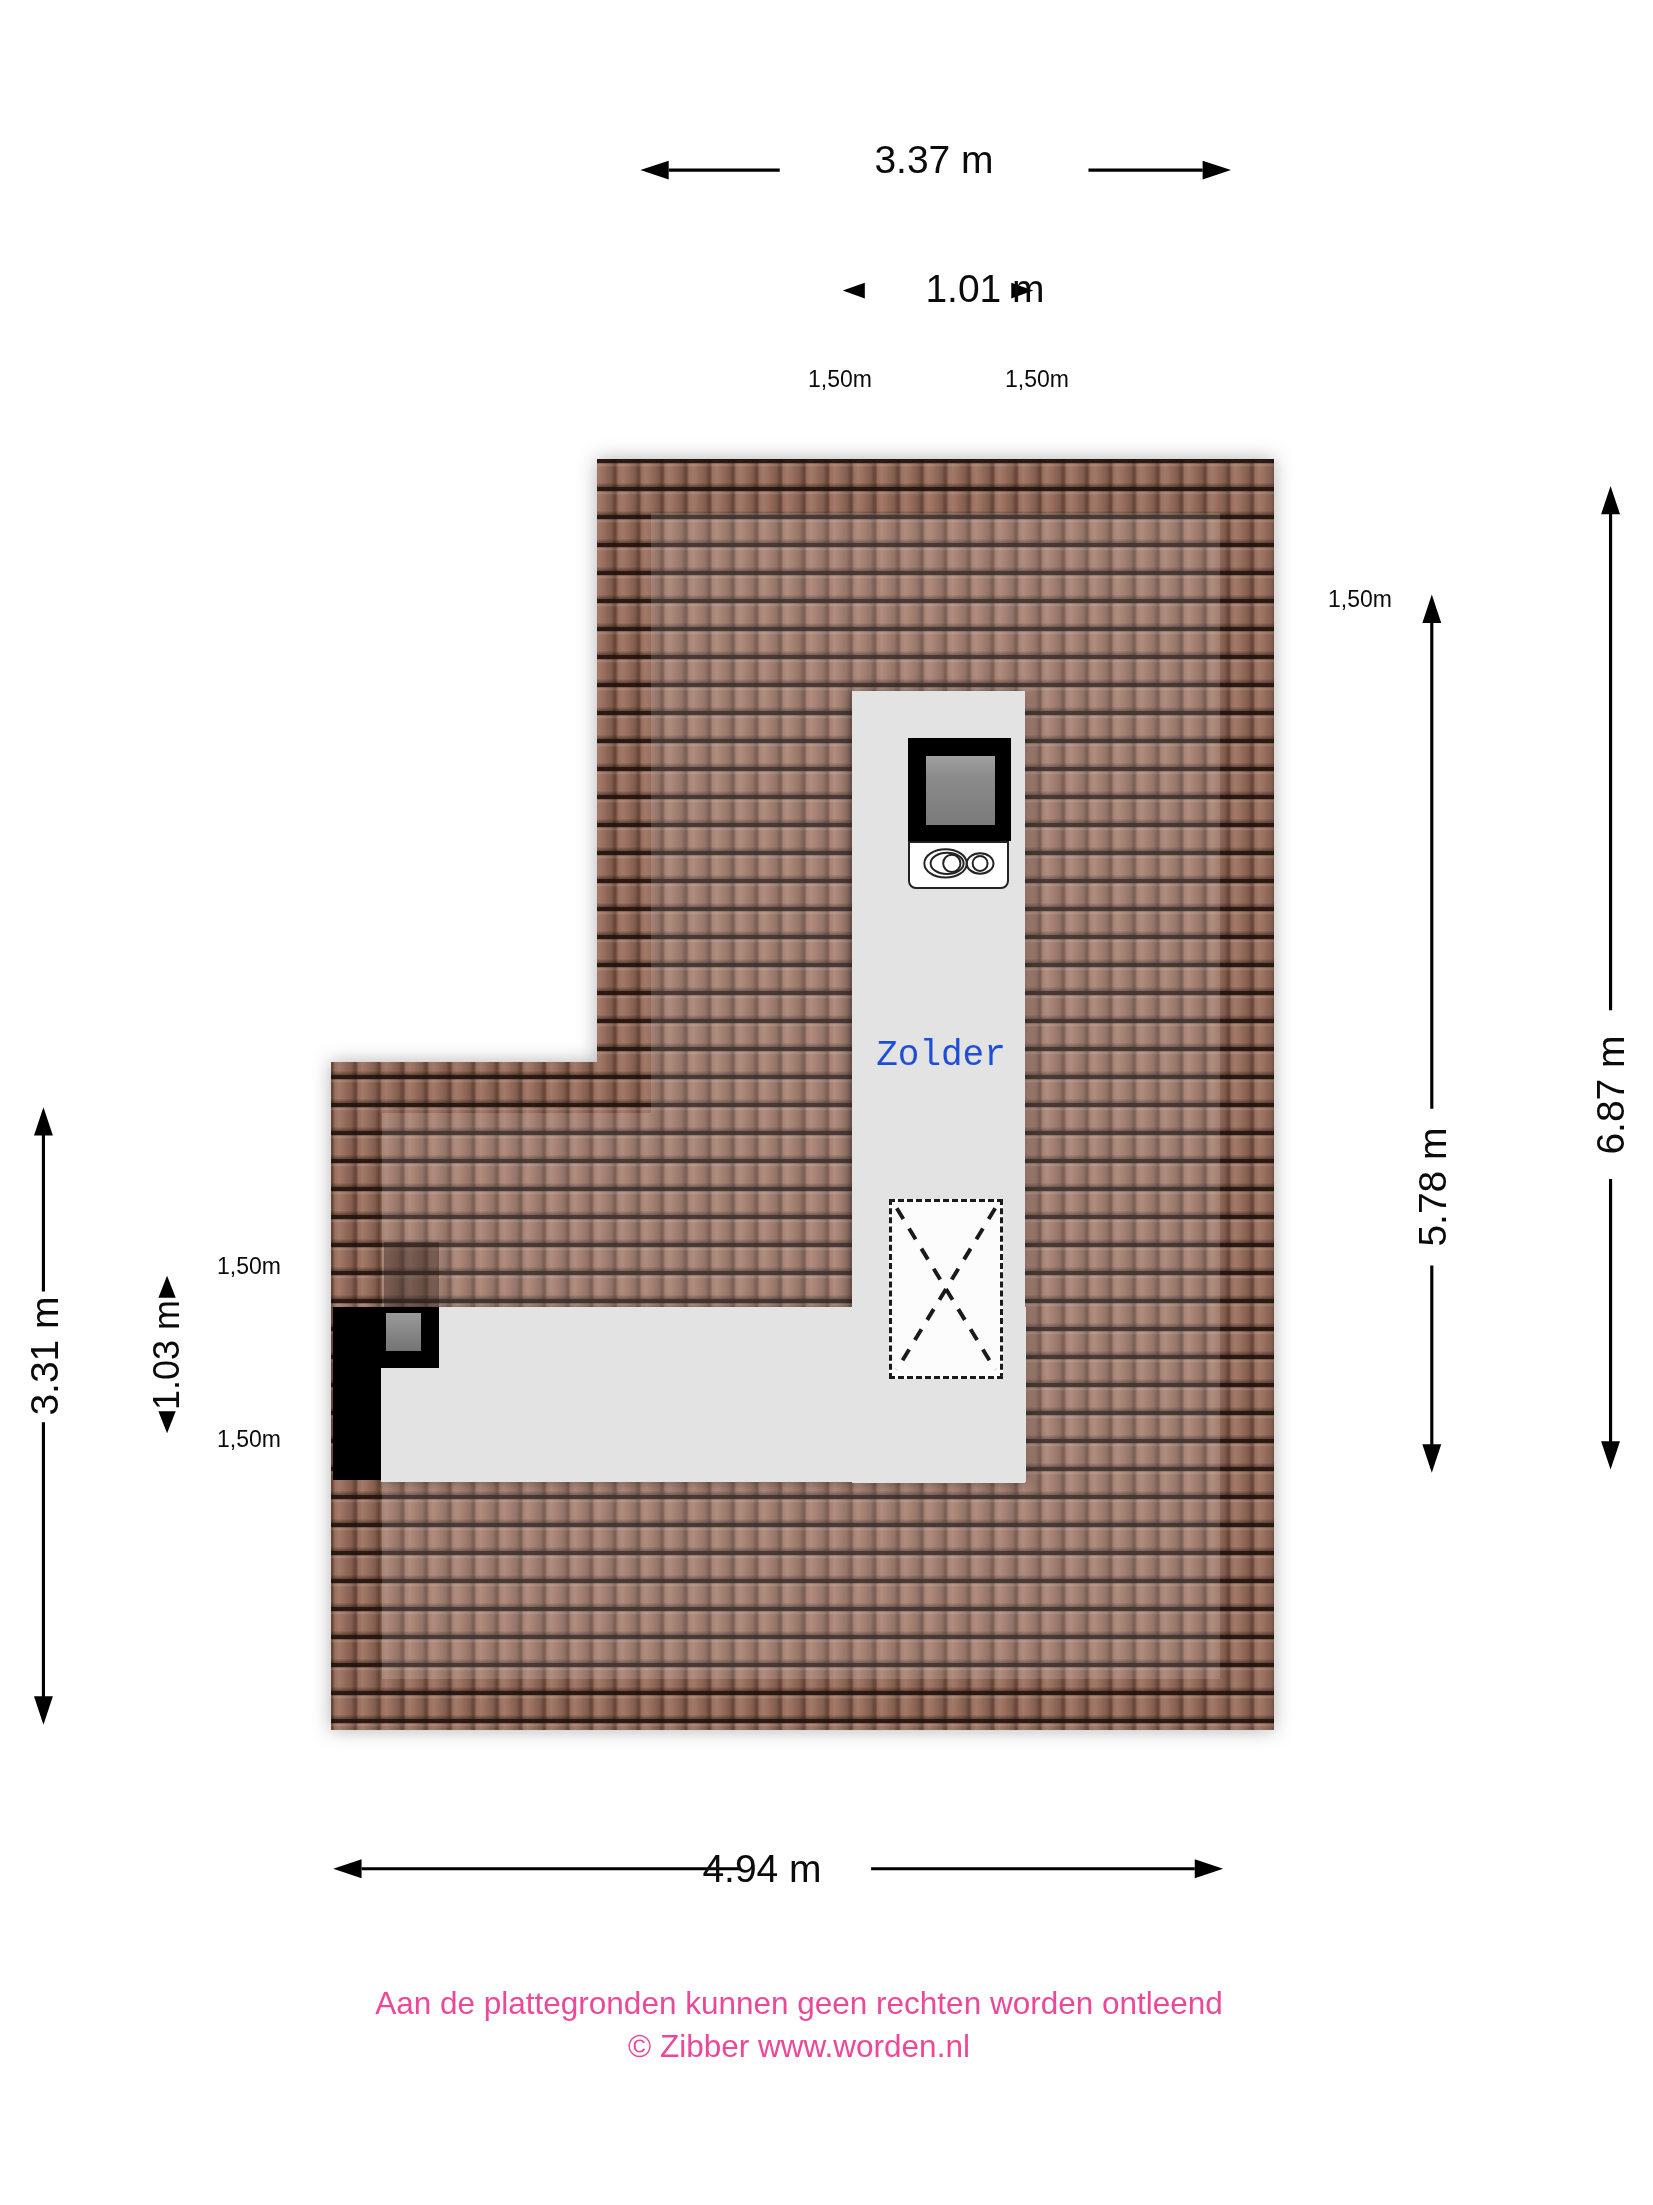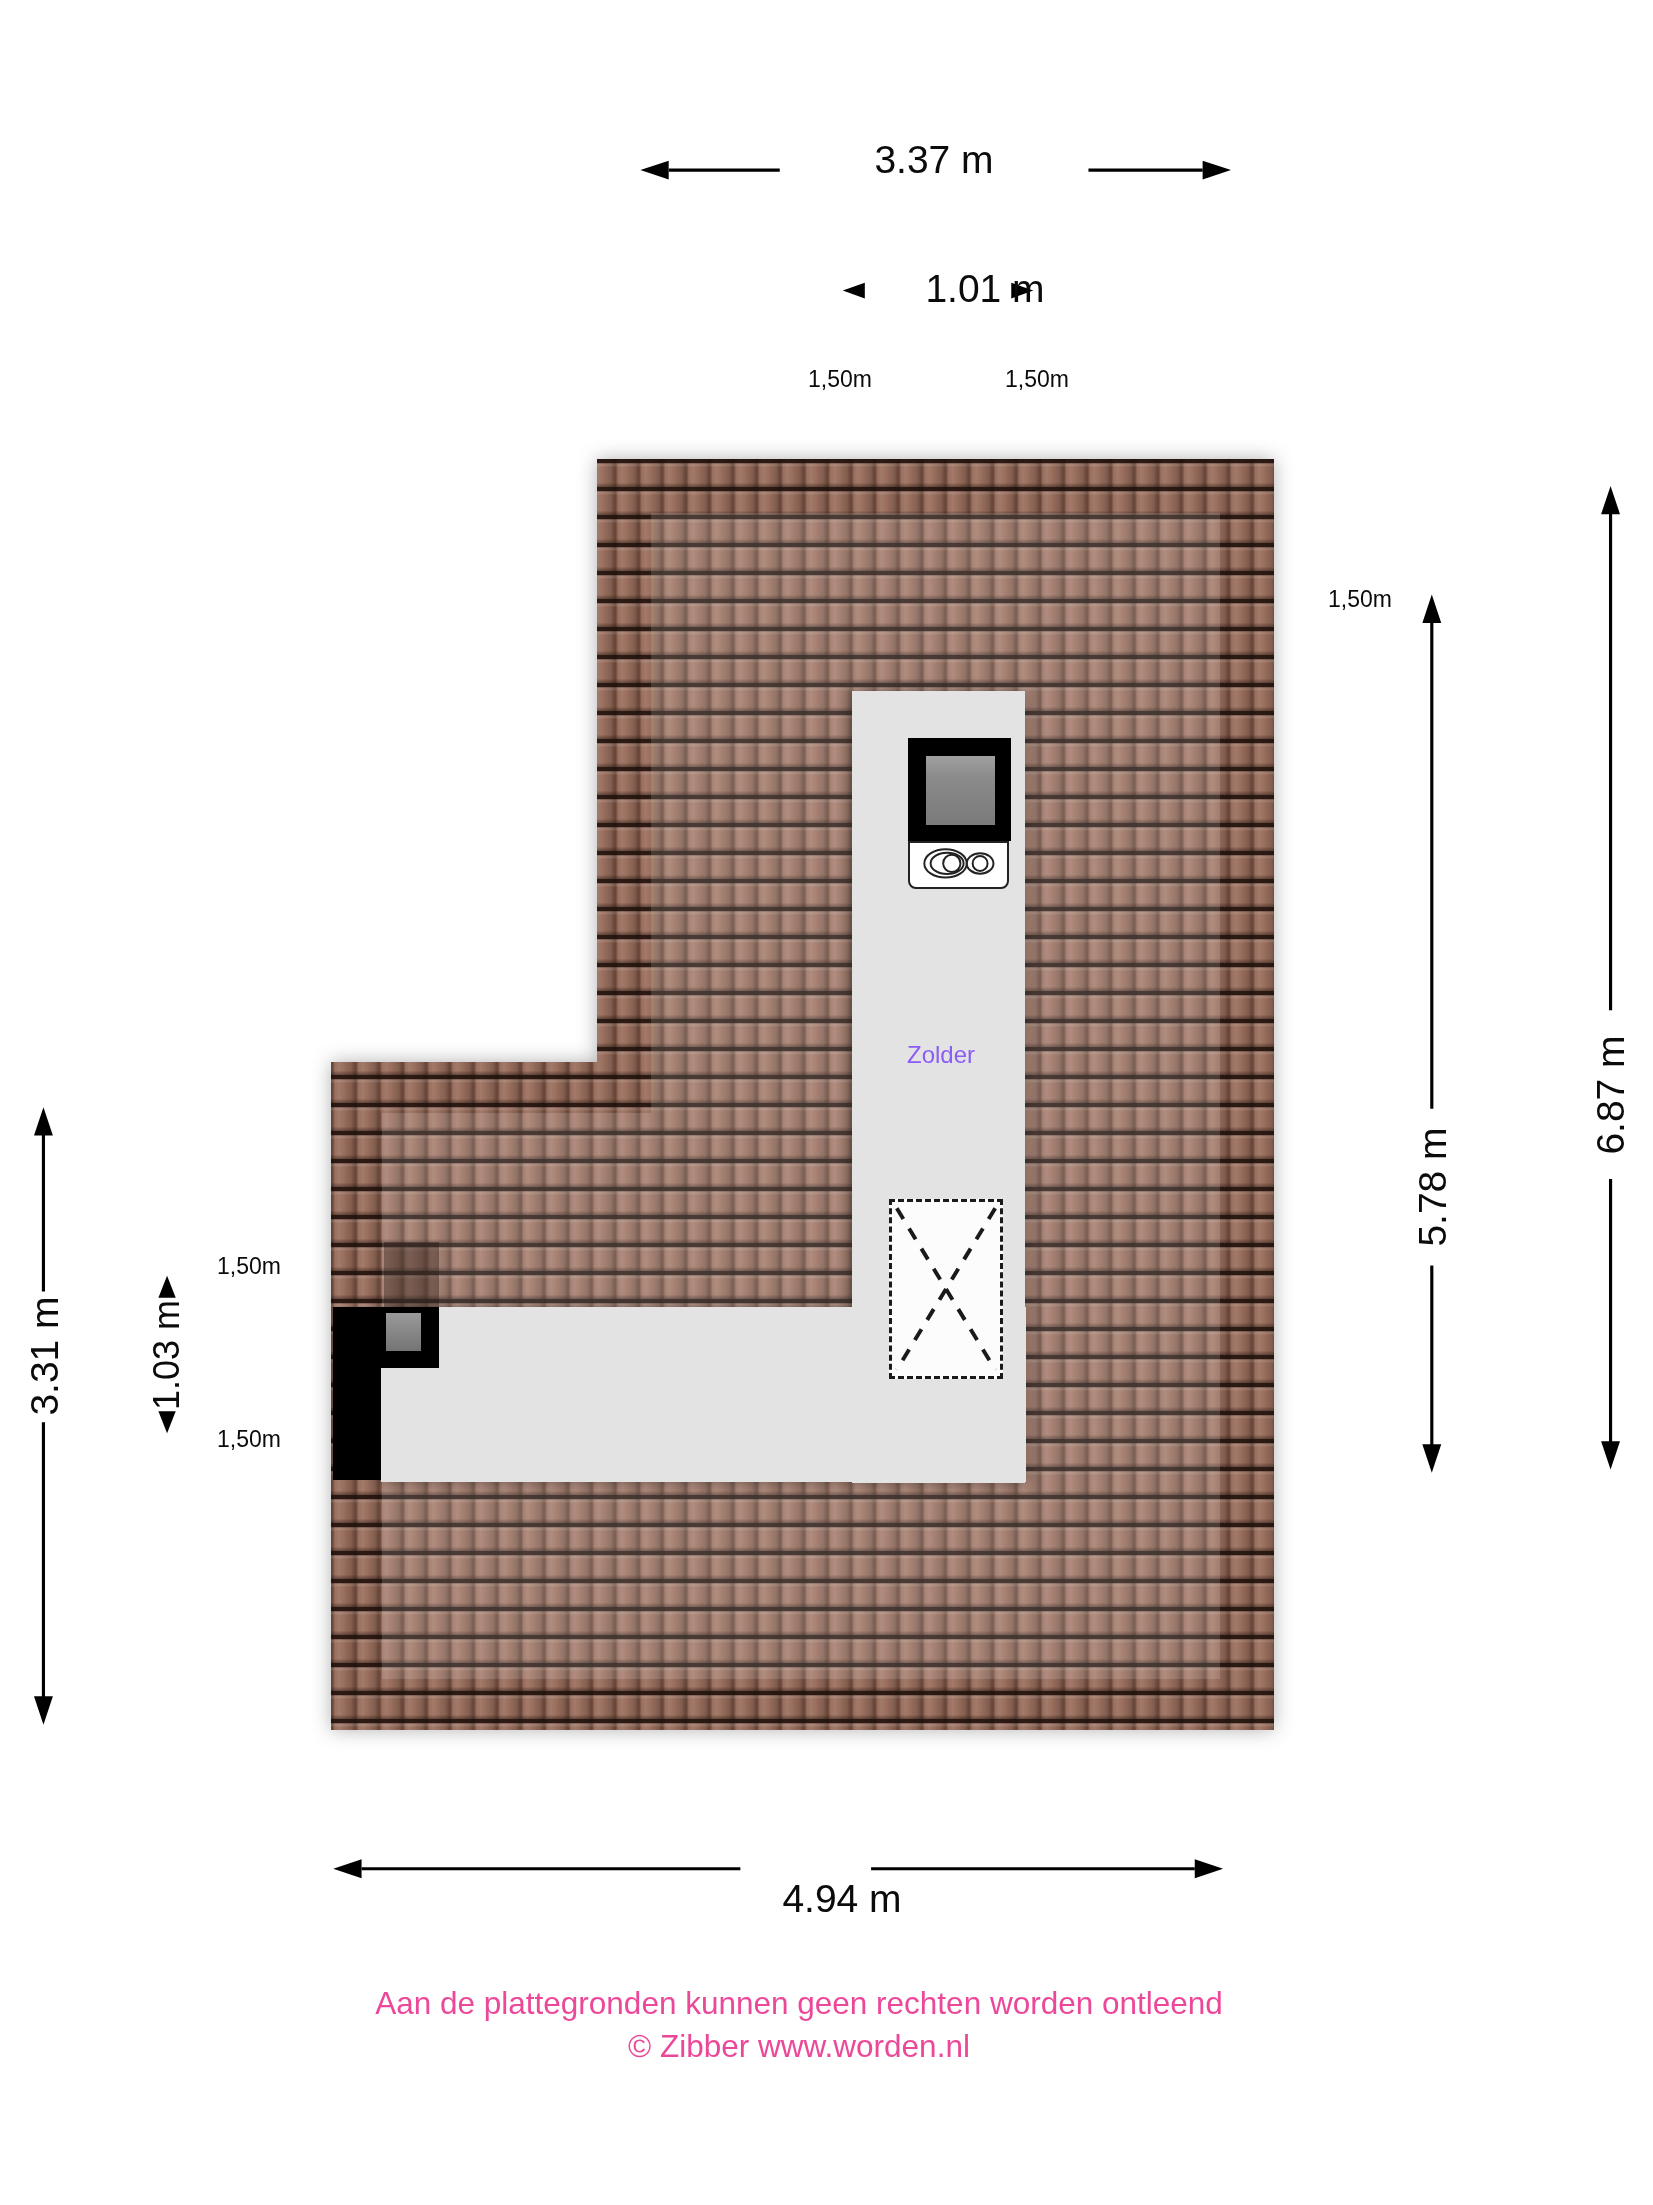--- a/index.html
+++ b/index.html
@@ -53,21 +53,21 @@
   
   .opening{position:absolute;left:558px;top:740px;width:108px;height:174px;background:#fcfcfc;
     border:3.9px dashed #1a1a1a;}
   .opening svg{position:absolute;inset:0;}
   
   .lbl{position:absolute;white-space:nowrap;transform:translate(-50%,-50%);color:#0b0b0b;}
   .lbl.rot{transform:translate(-50%,-50%) rotate(-90deg);}
   .dim{font-size:39px;}
   .dim-s{font-size:36px;}
   .m150{font-size:23px;}
-  .room{font-size:24px;color:#8b5cf6;}
+  .room{font-size:36px;color:#1d4ed8;font-family:Liberation Mono, monospace;}
   .footer{position:absolute;left:799px;top:1982px;transform:translateX(-50%);
     text-align:center;font-size:31.5px;line-height:43px;color:#ec4899;white-space:nowrap;}
   
   .dims-svg{position:absolute;left:0;top:0;}
   .dims-svg line{stroke:#000;stroke-width:4;}
   .dims-svg polygon{fill:#000;stroke:none;}
 </style>
 </head>
 <body>
 
@@ -158,21 +158,21 @@
   <div class="lbl dim" style="left:985px;top:289px;">1.01 m</div>
   <div class="lbl m150" style="left:840px;top:379px;">1,50m</div>
   <div class="lbl m150" style="left:1037px;top:379px;">1,50m</div>
   <div class="lbl m150" style="left:1360px;top:599px;">1,50m</div>
   <div class="lbl dim rot" style="left:1433px;top:1187px;">5.78 m</div>
   <div class="lbl dim rot" style="left:1611px;top:1095px;">6.87 m</div>
   <div class="lbl dim rot" style="left:45px;top:1356px;">3.31 m</div>
   <div class="lbl dim-s rot" style="left:167px;top:1355px;">1.03 m</div>
   <div class="lbl m150" style="left:249px;top:1266px;">1,50m</div>
   <div class="lbl m150" style="left:249px;top:1439px;">1,50m</div>
-  <div class="lbl dim" style="left:842px;top:1869px;margin-top:30px;">4.94 m</div>
+  <div class="lbl dim" style="left:762px;top:1869px;">4.94 m</div>
 
   <div class="footer">
     <div>Aan de plattegronden kunnen geen rechten worden ontleend</div>
     <div>© Zibber www.worden.nl</div>
   </div>
 
 </div>
 
 
 </body></html>

